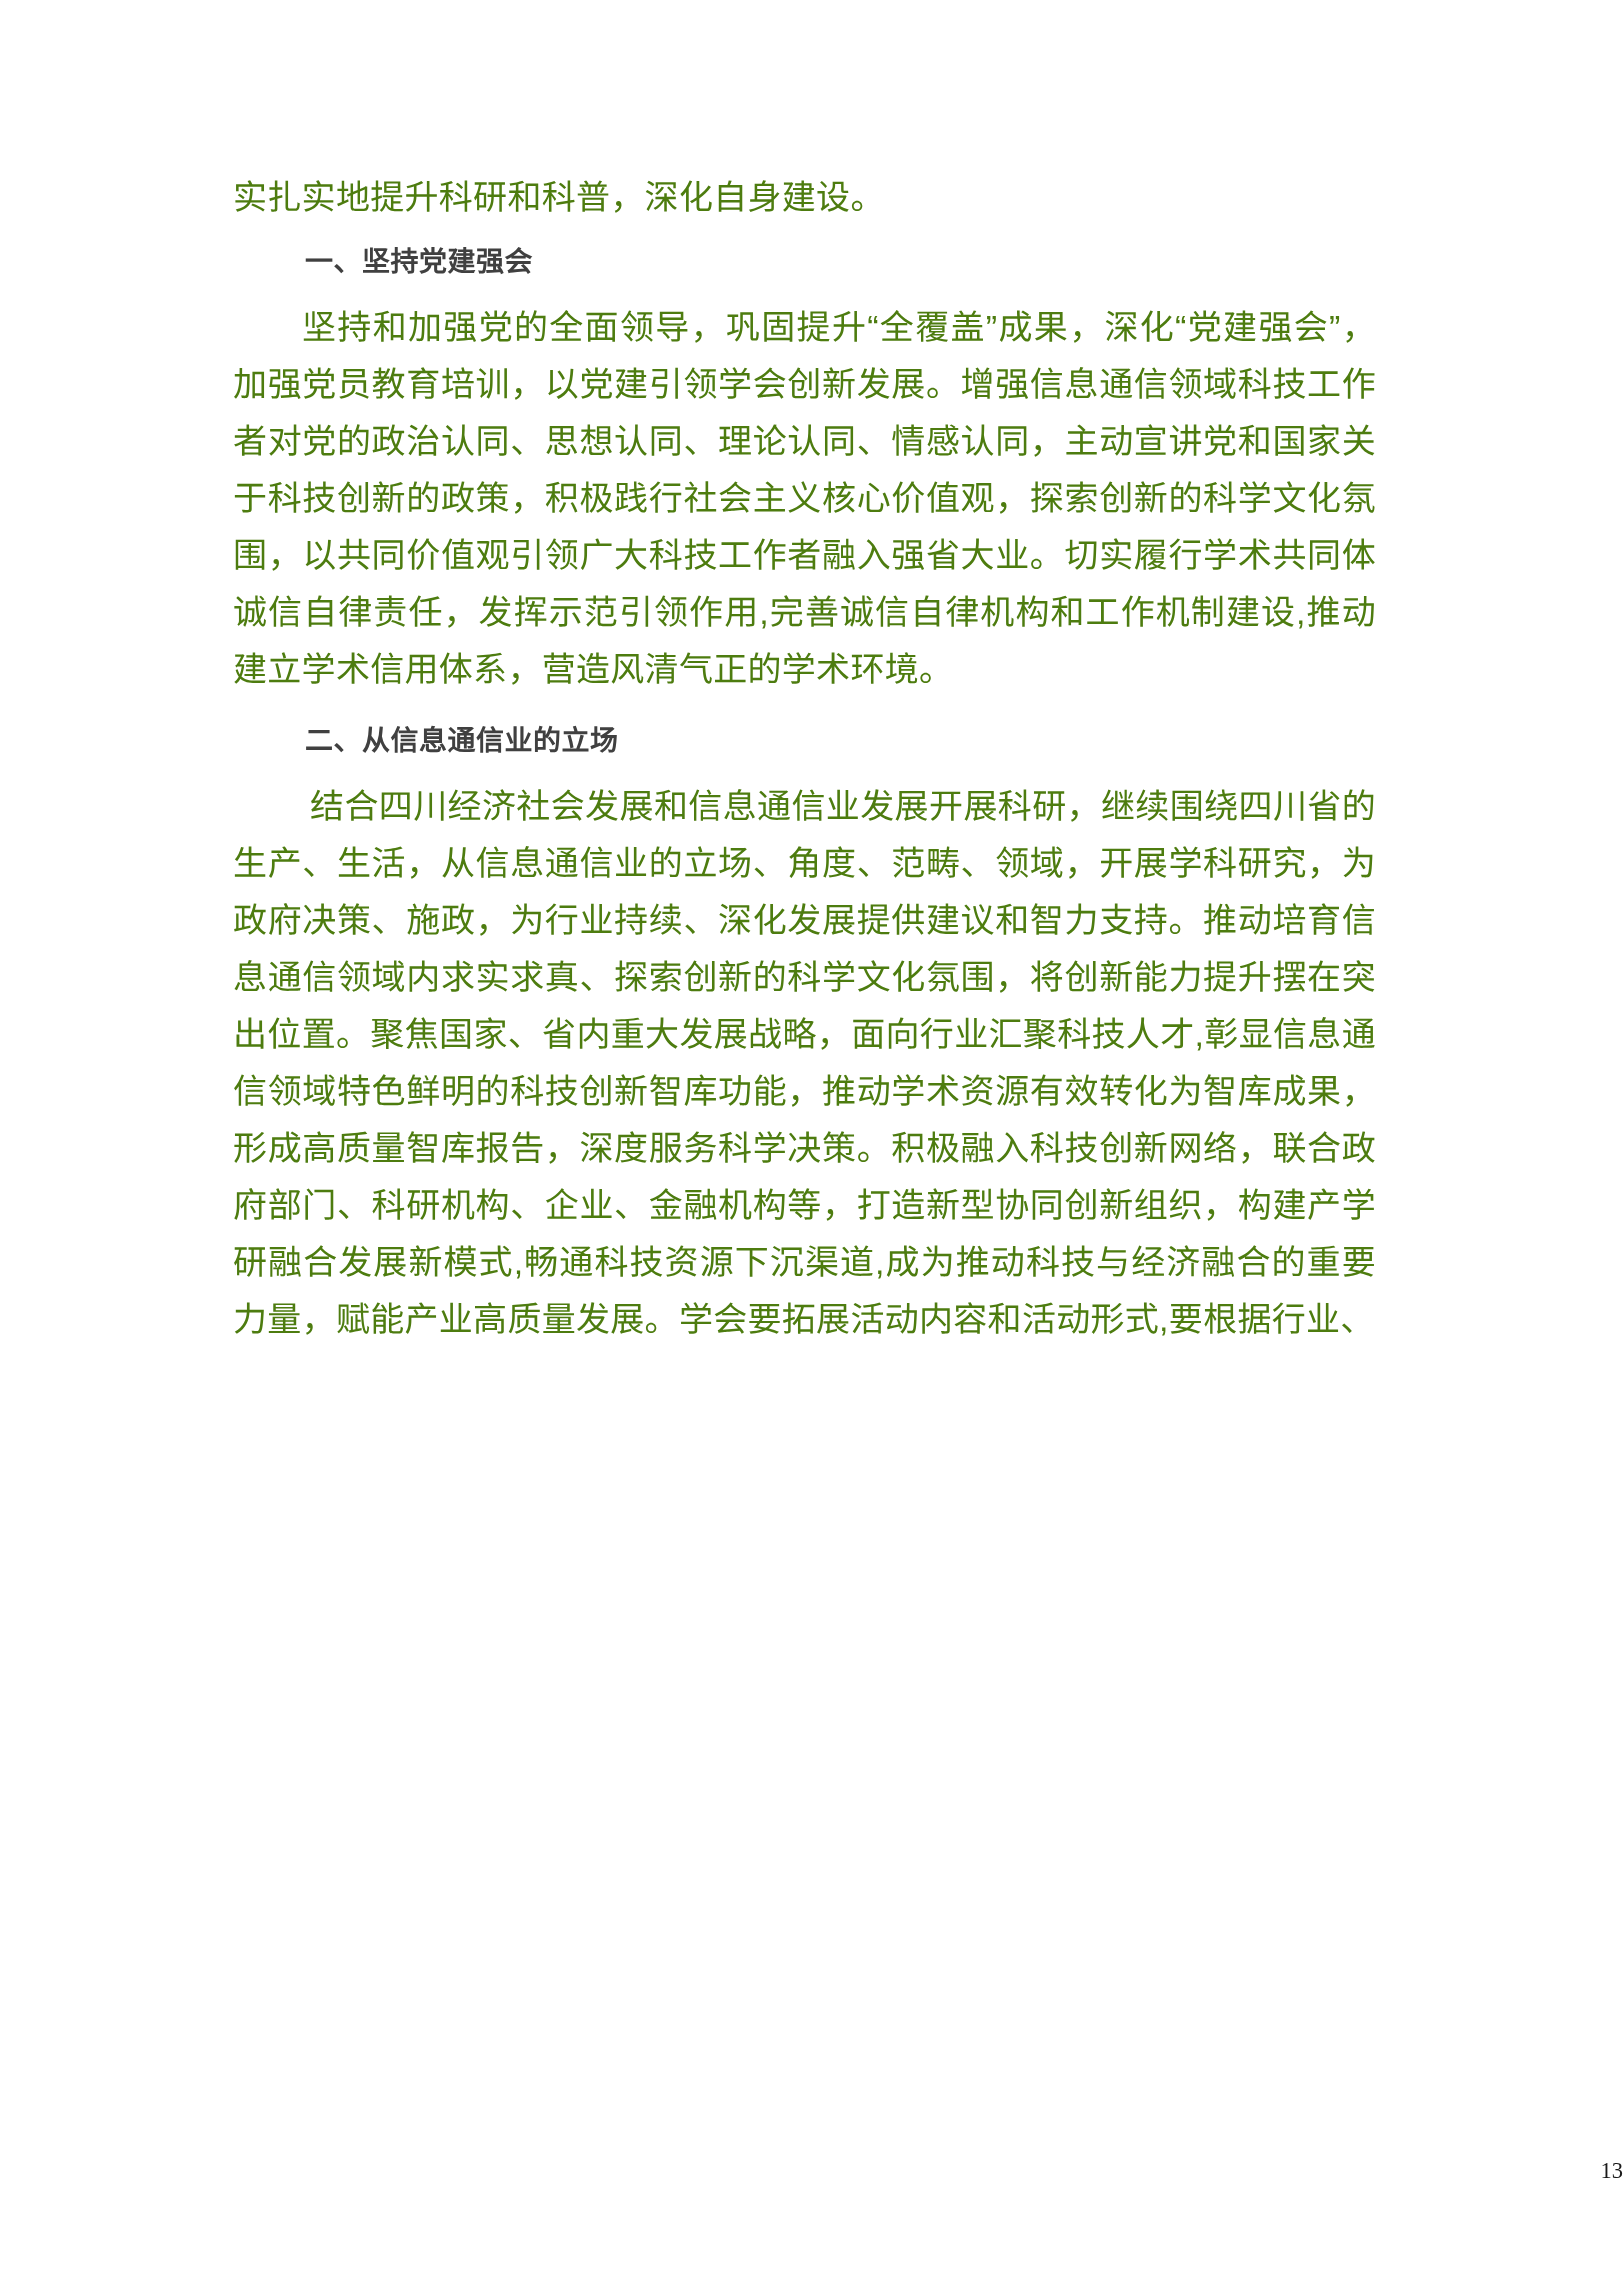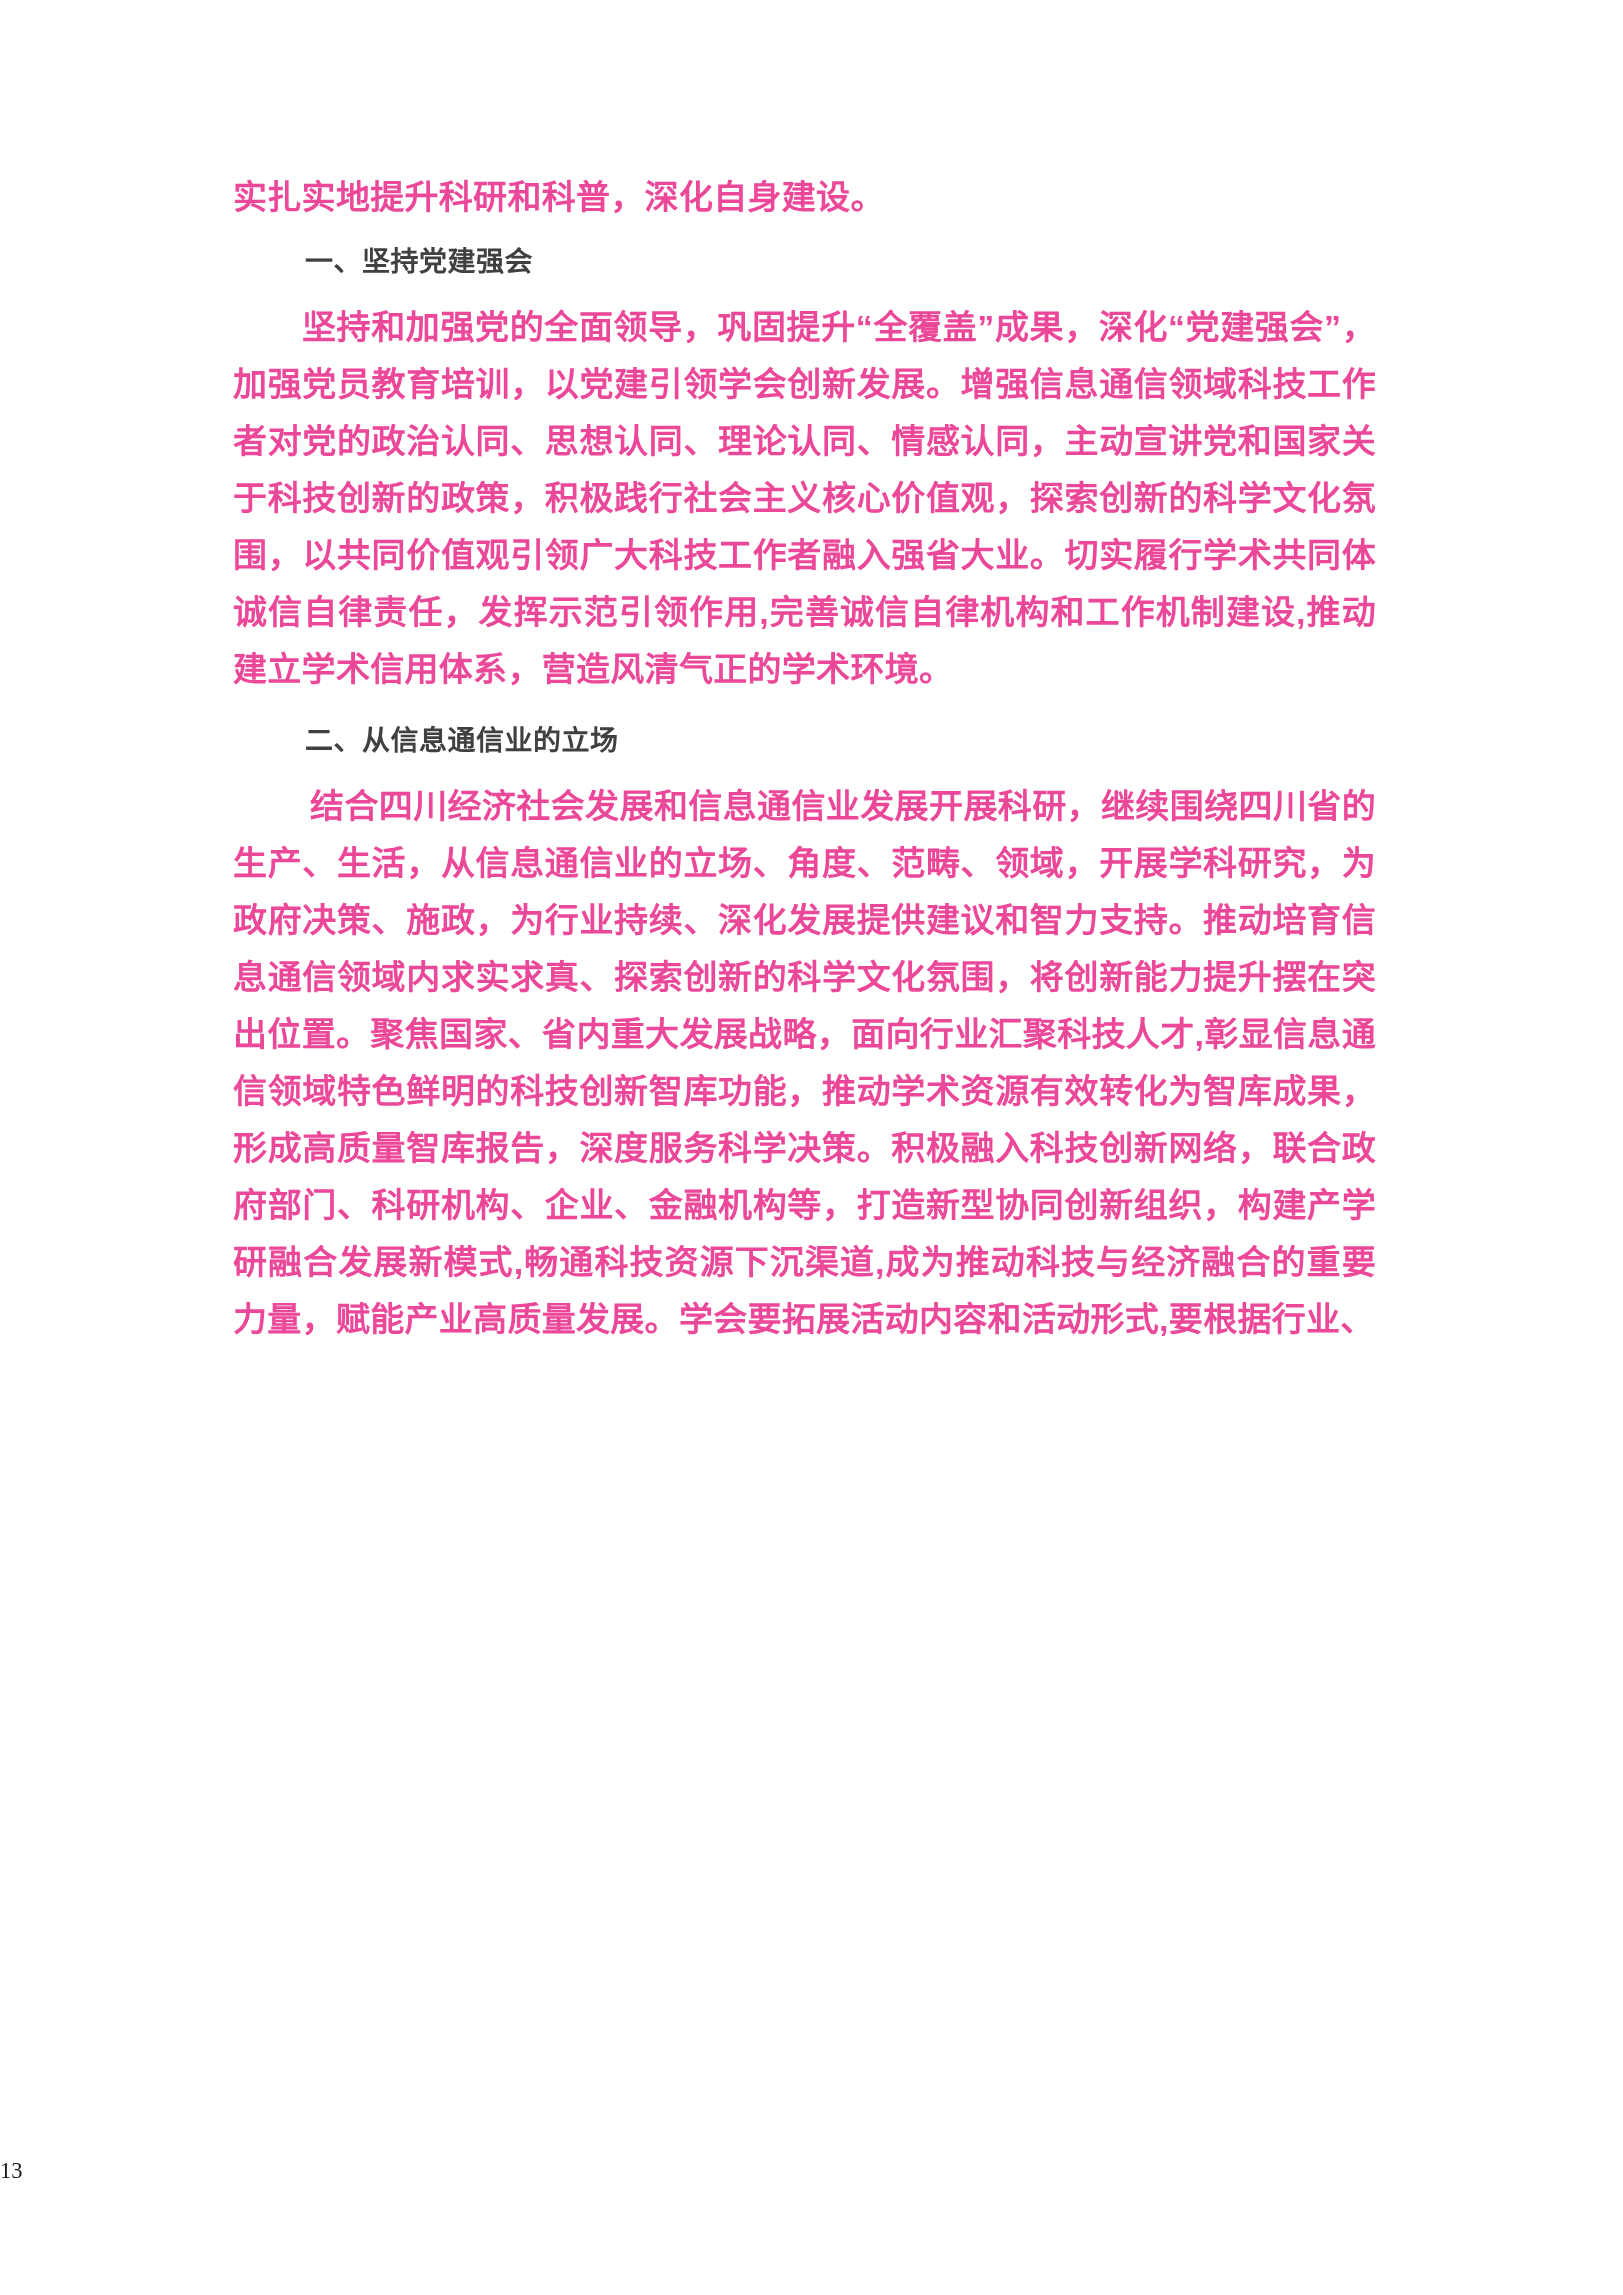--- a/index.html
+++ b/index.html
@@ -20,26 +20,25 @@
   .content {
     position: absolute;
     left: 233px;
     top: 169px;
     width: 1143px;
   }
   .para {
     font-family: "Liberation Serif", "DejaVu Serif", serif;
     font-size: 34px;
     line-height: 57px;
-    color: #ec4899;
+    color: #4d7c0f;
     text-align: justify;
     text-justify: inter-ideograph;
     margin: 0 0 0 0;
     letter-spacing: 0.3px;
-    font-weight: bold;
   }
   .indent {
     text-indent: 69px;
   }
   .indent-small {
     text-indent: 77px;
   }
   .heading {
     font-family: Liberation Mono, monospace;
     font-weight: bold;
@@ -54,21 +53,21 @@
     margin-top: 15.3px;
   }
   .body-sans {
     font-family: "Liberation Sans", "DejaVu Sans", sans-serif;
   }
   .page-number {
     position: absolute;
     left: 0;
     top: 2158px;
     width: 1623px;
-    text-align: left;
+    text-align: right;
     font-family: "Liberation Serif", "DejaVu Serif", serif;
     font-size: 22.5px;
     color: #1a1a1a;
   }
 </style>
 </head>
 <body>
 
 <div class="page">
 

